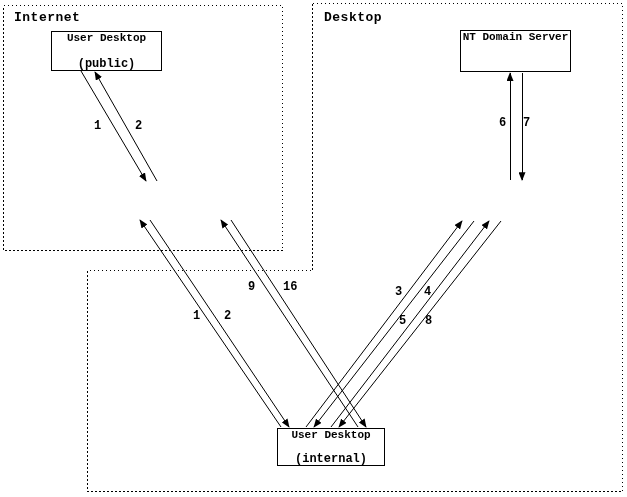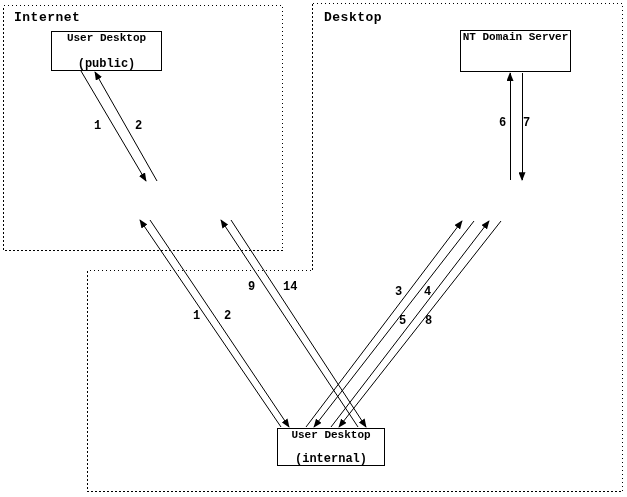--- a/index.html
+++ b/index.html
@@ -92,21 +92,21 @@
   <div class="node" style="left:277px;top:428px;width:106px;height:36px">
     <div class="node-title">User Desktop</div>
     <div class="node-sub">(internal)</div>
   </div>
 
   <div class="flow-label" style="left:94px;top:120px">1</div>
   <div class="flow-label" style="left:135px;top:120px">2</div>
   <div class="flow-label" style="left:193px;top:310px">1</div>
   <div class="flow-label" style="left:224px;top:310px">2</div>
   <div class="flow-label" style="left:248px;top:281px">9</div>
-  <div class="flow-label" style="left:283px;top:281px">14</div>
+  <div class="flow-label" style="left:283px;top:281px">16</div>
   <div class="flow-label" style="left:395px;top:286px">3</div>
   <div class="flow-label" style="left:424px;top:286px">4</div>
   <div class="flow-label" style="left:399px;top:315px">5</div>
   <div class="flow-label" style="left:425px;top:315px">8</div>
   <div class="flow-label" style="left:499px;top:117px">6</div>
   <div class="flow-label" style="left:523px;top:117px">7</div>
 
 </div>
 
 </body></html>

